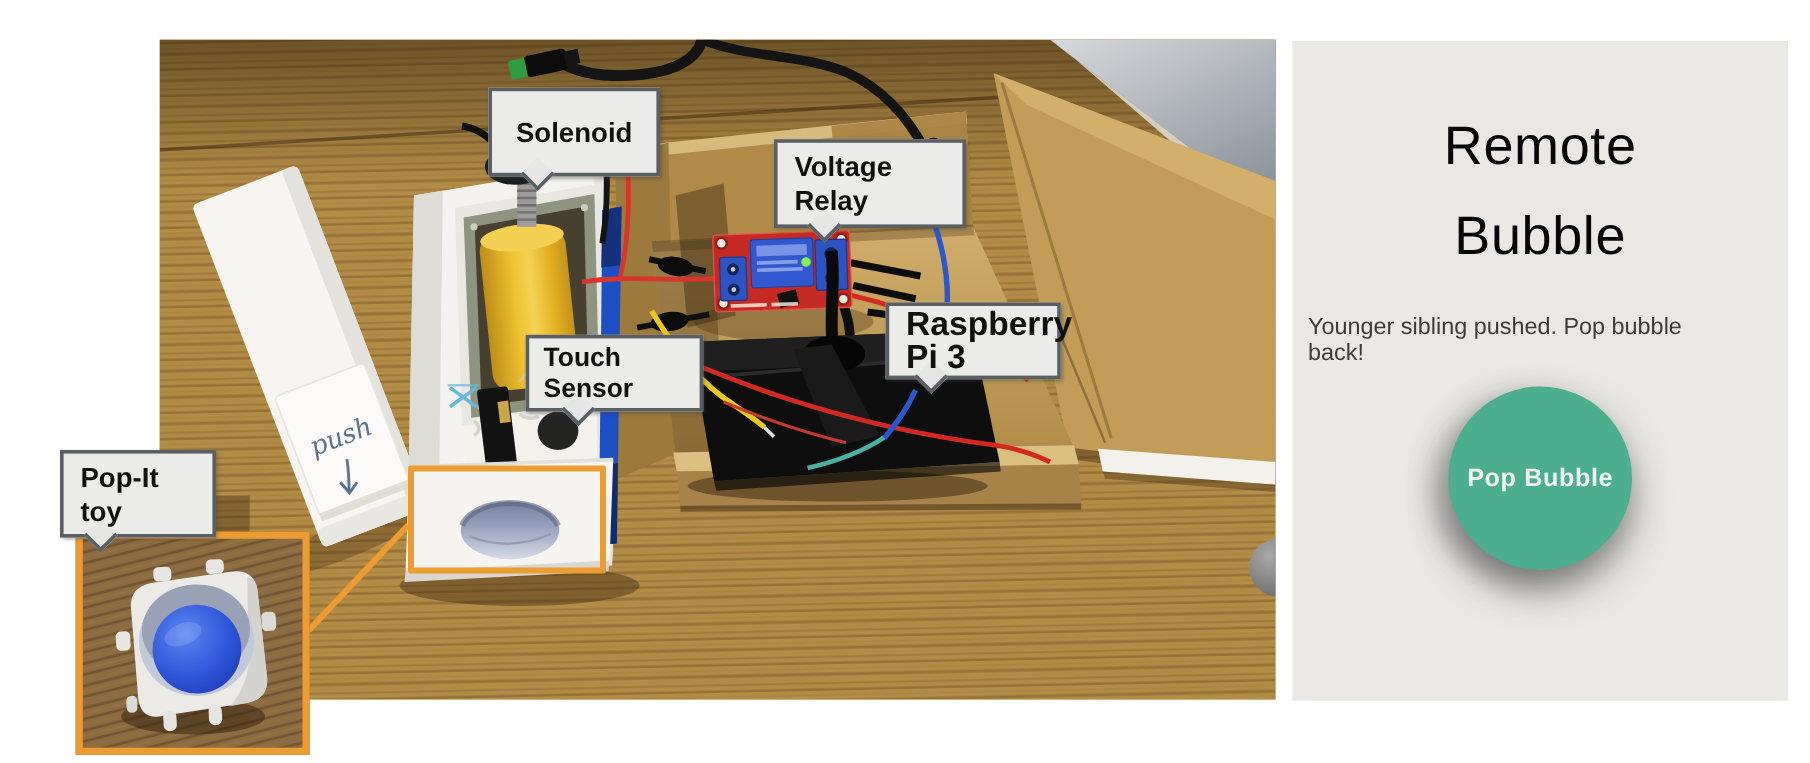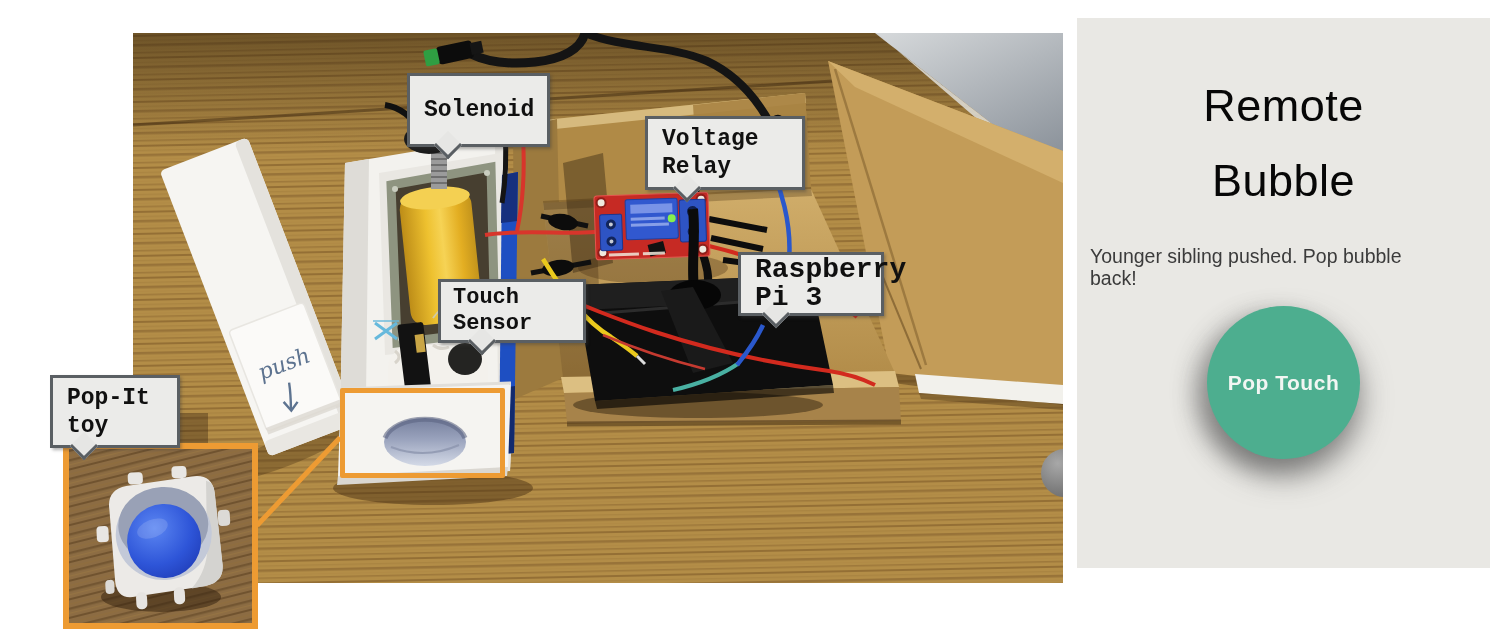--- a/index.html
+++ b/index.html
@@ -11,21 +11,21 @@
   .photo {
     position:absolute; left:133px; top:33px; width:930px; height:550px;
     overflow:hidden; z-index:1; background:#b38d47;
   }
   .photo svg { display:block; }
 
   
   .callout {
     position:absolute; box-sizing:border-box; z-index:6;
     background:#ebebe9; border:3px solid #5a5f63; color:#101010;
-    font-family:Liberation Mono, monospace; font-weight:bold;
+    font-family:Liberation Sans, sans-serif; font-weight:bold;
     font-size:23px; line-height:28px; padding:4px 14px;
     display:flex; flex-direction:column; justify-content:center;
     box-shadow:1.5px 2px 3px rgba(60,60,60,0.4);
   }
   .callout .tail {
     position:absolute; bottom:-11px; width:17px; height:17px;
     background:#e6e6e4; border-right:3px solid #5a5f63; border-bottom:3px solid #5a5f63;
     transform:rotate(45deg); z-index:-1;
   }
   #cl-solenoid  { left:407px; top:73px;  width:143px; height:74px; text-align:center; }
@@ -49,21 +49,21 @@
     background:#ED9B33; transform-origin:0 50%; transform:rotate(-46.6deg); z-index:4;
   }
   .inset {
     position:absolute; left:63px; top:443px; width:195px; height:186px;
     box-sizing:border-box; border:6px solid #ED9B33; z-index:5; background:#8c6c43;
   }
   .inset svg { display:block; }
 
   
   .panel {
-    position:absolute; left:1077px; top:18px; width:413px; height:550px;
+    position:absolute; left:1077px; top:34px; width:413px; height:550px;
     background:#e9e8e4; z-index:2;
   }
   .panel-title {
     margin:50px 0 0 0; text-align:center; color:#070707;
     font-size:45px; line-height:75px; font-weight:400; letter-spacing:0.5px;
   }
   .panel-status {
     margin:27px 0 0 13px; width:348px; color:#3b3b3b;
     font-size:19.5px; line-height:22px; font-weight:400;
   }
@@ -350,17 +350,17 @@
     </svg>
   </div>
 
   <div class="panel">
     <div class="panel-title">
       <div>Remote</div>
       <div>Bubble</div>
     </div>
     <p class="panel-status">Younger sibling pushed. Pop bubble back!</p>
     <div class="pop-button" role="button">
-      <span>Pop Touch</span>
+      <span>Pop Bubble</span>
     </div>
   </div>
 
 </div>
 
 </body></html>

